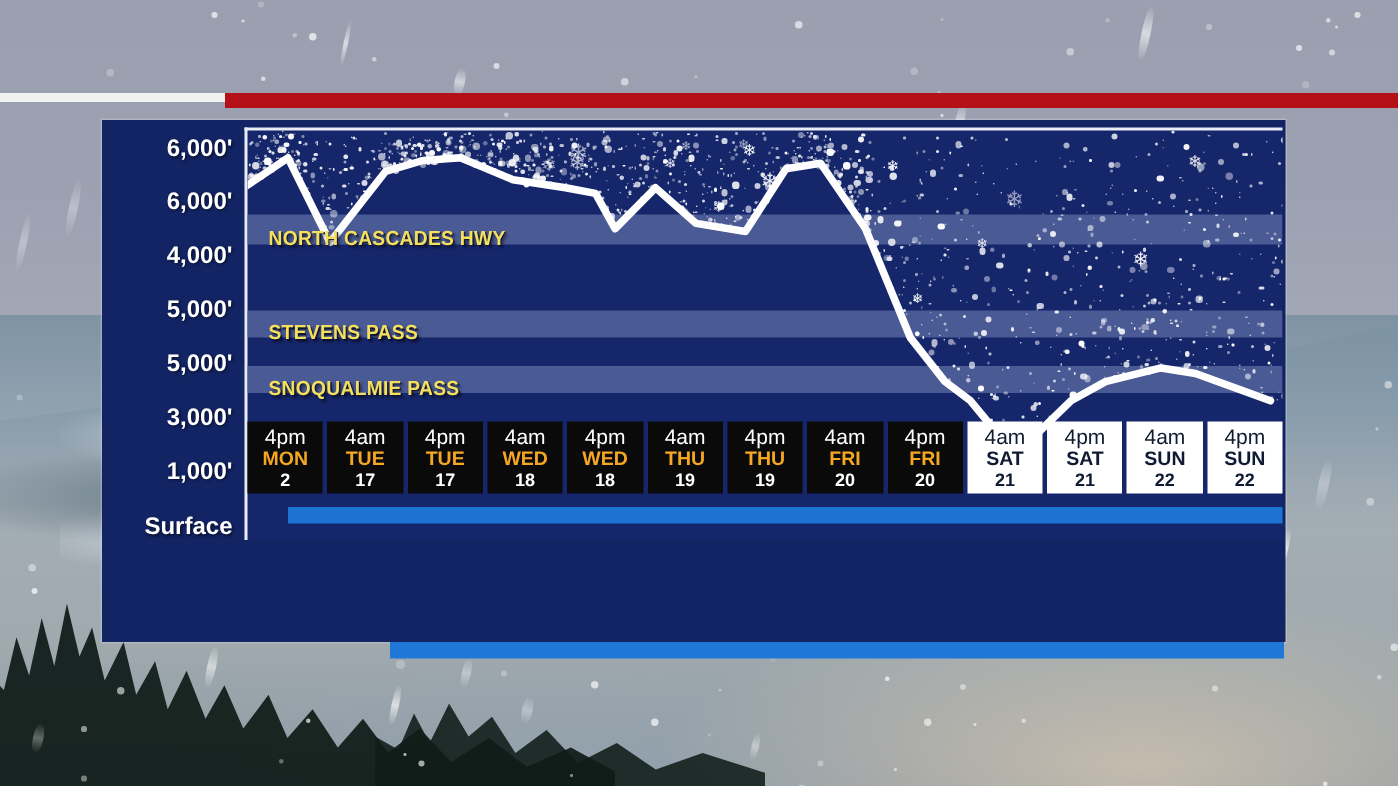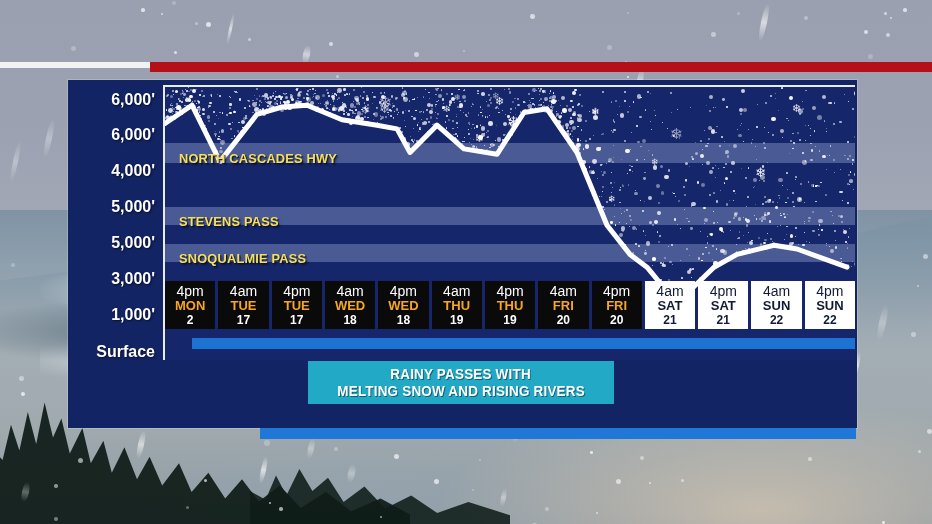--- a/index.html
+++ b/index.html
@@ -1762,24 +1762,20 @@
         <path id="linePath" fill="none" stroke="#ffffff" stroke-width="5" stroke-linejoin="round" stroke-linecap="round" d="M0.0 36.4 L27.0 18.2 L55.0 74.6 L92.0 27.3 L117.0 20.0 L142.0 18.2 L177.0 32.8 L212.0 38.2 L232.0 41.9 L245.0 65.5 L272.0 38.2 L299.0 61.9 L332.0 67.3 L359.0 25.5 L382.0 21.8 L412.0 65.5 L442.0 138.3 L465.0 167.4 L482.0 180.2 L500.0 202.0 L519.0 209.3 L549.0 180.2 L572.0 167.4 L609.0 158.3 L632.0 162.0 L682.0 180.2"></path>
       </svg>
     </div>
 
     <div id="passLabels">
         <div class="pass-label" style="top: 71.43px; left: 111px; color: rgb(245, 224, 94);">NORTH CASCADES HWY</div>
         <div class="pass-label" style="top: 134.22px; left: 111px; color: rgb(245, 224, 94);">STEVENS PASS</div>
         <div class="pass-label" style="top: 170.62px; left: 111px; color: rgb(245, 224, 94);">SNOQUALMIE PASS</div>
       </div>
 
-    <div class="callout">
-      <div>RAINY PASSES WITH</div>
-      <div>MELTING SNOW AND RISING RIVERS</div>
-    </div>
   </div>
 
   <div class="bluebar"></div>
 
   <div class="cells" id="cells">
       <div class="cell dark">
         <div class="c-time">4pm</div>
         <div class="c-day">MON</div>
         <div class="c-date">2</div>
       </div>

